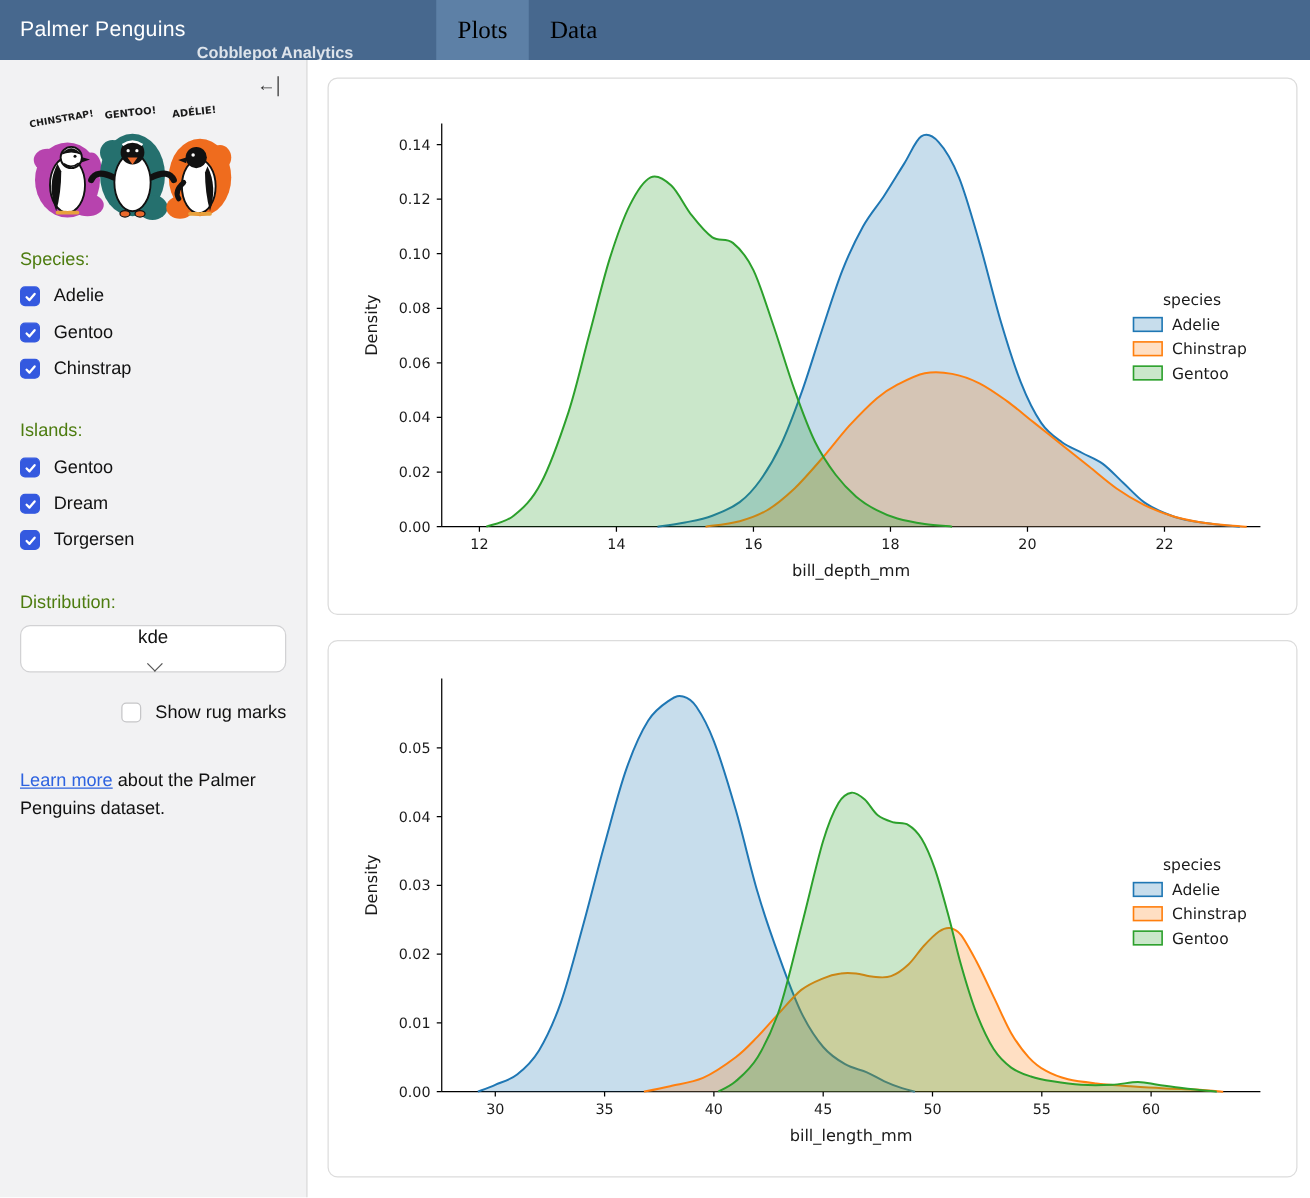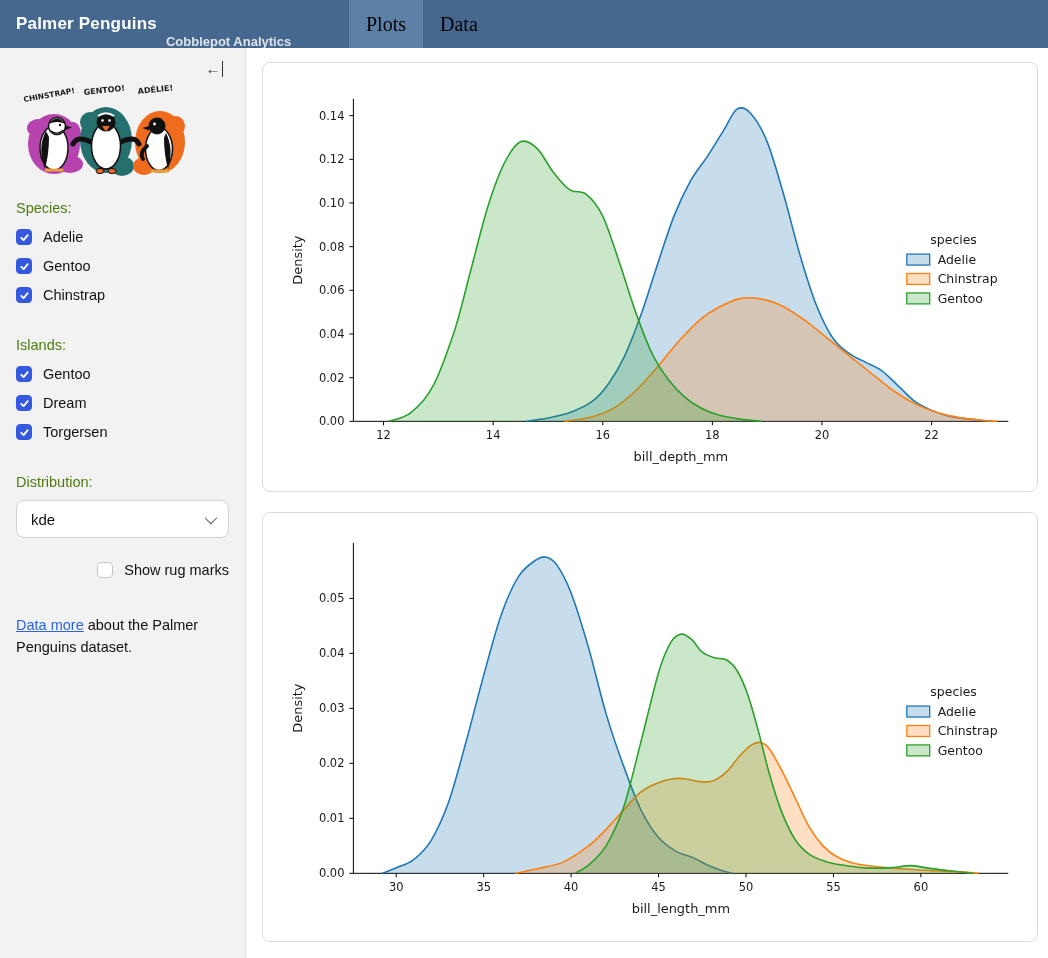--- a/index.html
+++ b/index.html
@@ -1,21 +1,21 @@
 <!DOCTYPE html>
 <html><head>
 <meta charset="utf-8">
 <style>
   * { box-sizing: border-box; margin: 0; padding: 0; }
   html,body { width:1048px; height:958px; background:#fff; font-family:"Liberation Sans", sans-serif; overflow:hidden; }
 
   
   .navbar { height:48px; background:#47688e; display:flex; align-items:stretch; color:#fff; }
   .brand-wrap { display:flex; align-items:center; width:349px; padding-left:16px; }
-  .brand { font-size:17px; font-weight:700; letter-spacing:.2px; }
+  .brand { font-size:17px; font-weight:400; letter-spacing:.2px; }
   .brand-sub { font-size:13px; font-weight:700; color:rgba(255,255,255,.82); margin-left:9px; padding-top:3px;margin-top:32px; }
   .nav-tabs { display:flex; align-items:stretch; }
   .nav-tab { display:flex; align-items:center; padding:0 17px; font-size:20px; cursor:pointer; color:#000000;font-family:Liberation Serif, serif; }
   .nav-tab.active { background:#5d80a6; }
 
   
   .page { display:flex; height:910px; }
   .sidebar { width:246px; background:#f2f2f3; border-right:1px solid #dcdcdc; padding:12px 16px 0 16px; position:relative; flex-shrink:0; }
   .main { flex:1; background:#fff; padding:14px 10px 0 16px; display:flex; flex-direction:column; gap:20px; }
 
@@ -23,21 +23,21 @@
   .collapse-btn { position:absolute; top:12px; right:22px; color:#333; font-size:15px; display:flex; align-items:center; gap:1px; cursor:pointer; }
   .collapse-btn .bar { width:1.5px; height:16px; background:#333; display:inline-block; }
   .penguins { margin-top:22px; margin-left:2px; display:block; }
   .side-label { font-size:14.5px; color:#4d7c0f; margin-top:16px; }
   .crow { display:flex; align-items:center; gap:11px; margin-top:13px; }
   .cb { width:16px; height:16px; border-radius:4px; background:#fff; border:1px solid #c6c6c8; flex-shrink:0; display:flex; align-items:center; justify-content:center; cursor:pointer; }
   .cb.checked { background:#3459df; border-color:#3459df; }
   .cb svg { width:11px; height:11px; display:block; }
   .cbl { font-size:14.5px; color:#111; }
   .gap-lg { margin-top:34px; }
-  .select { margin-top:10px; height:38px; background:#fff; border:1px solid #d2d2d4; border-radius:8px; display:flex; align-items:center; justify-content:space-between; padding:0 14px; font-size:15px; color:#111; cursor:pointer; }
+  .select { margin-top:10px; height:38px; background:#fff; border:1px solid #d2d2d4; border-radius:8px; display:flex; align-items:center; justify-content:space-between; padding:0 14px; font-size:15px; color:#111; cursor:pointer;flex-direction:column; }
   .chev { width:9px; height:9px; border-right:1.8px solid #555; border-bottom:1.8px solid #555; transform:rotate(45deg) translateY(-2px); }
   .rug-row { margin-top:24px;justify-content:flex-end; }
   .side-footer { margin-top:36px; font-size:14.5px; line-height:1.55; color:#111; width:196px; }
   .link { color:#2e63e0; text-decoration:underline; cursor:pointer; }
 
   
   .card { border:1px solid #dcdcdc; border-radius:8px; background:#fff; height:430px; width:776px; overflow:hidden; }
   .card svg.chart { display:block; width:774px; height:428px; }
 </style>
 </head>
@@ -176,21 +176,21 @@
     <div class="select">
       <span>kde</span>
       <span class="chev"></span>
     </div>
 
     <div class="crow rug-row">
       <span class="cb"></span>
       <span class="cbl">Show rug marks</span>
     </div>
 
-    <p class="side-footer"><a class="link">Data more</a><span> about the Palmer Penguins dataset.</span></p>
+    <p class="side-footer"><a class="link">Learn more</a><span> about the Palmer Penguins dataset.</span></p>
   </aside>
 
   <main class="main">
     <div class="card">
       <svg class="chart" viewBox="0 0 776 430">
           <line x1="90" y1="36" x2="90" y2="360" stroke="#000" stroke-width="1"></line>
           <line x1="90" y1="360" x2="748" y2="360" stroke="#000" stroke-width="1"></line>
           <line x1="120.28451882845192" y1="360" x2="120.28451882845192" y2="364" stroke="#000" stroke-width="1"></line>
           <text x="120.28451882845192" y="378" text-anchor="middle" font-size="11.5" fill="#1a1a1a" font-family="DejaVu Sans, sans-serif">12</text>
           <line x1="230.41004184100424" y1="360" x2="230.41004184100424" y2="364" stroke="#000" stroke-width="1"></line>

